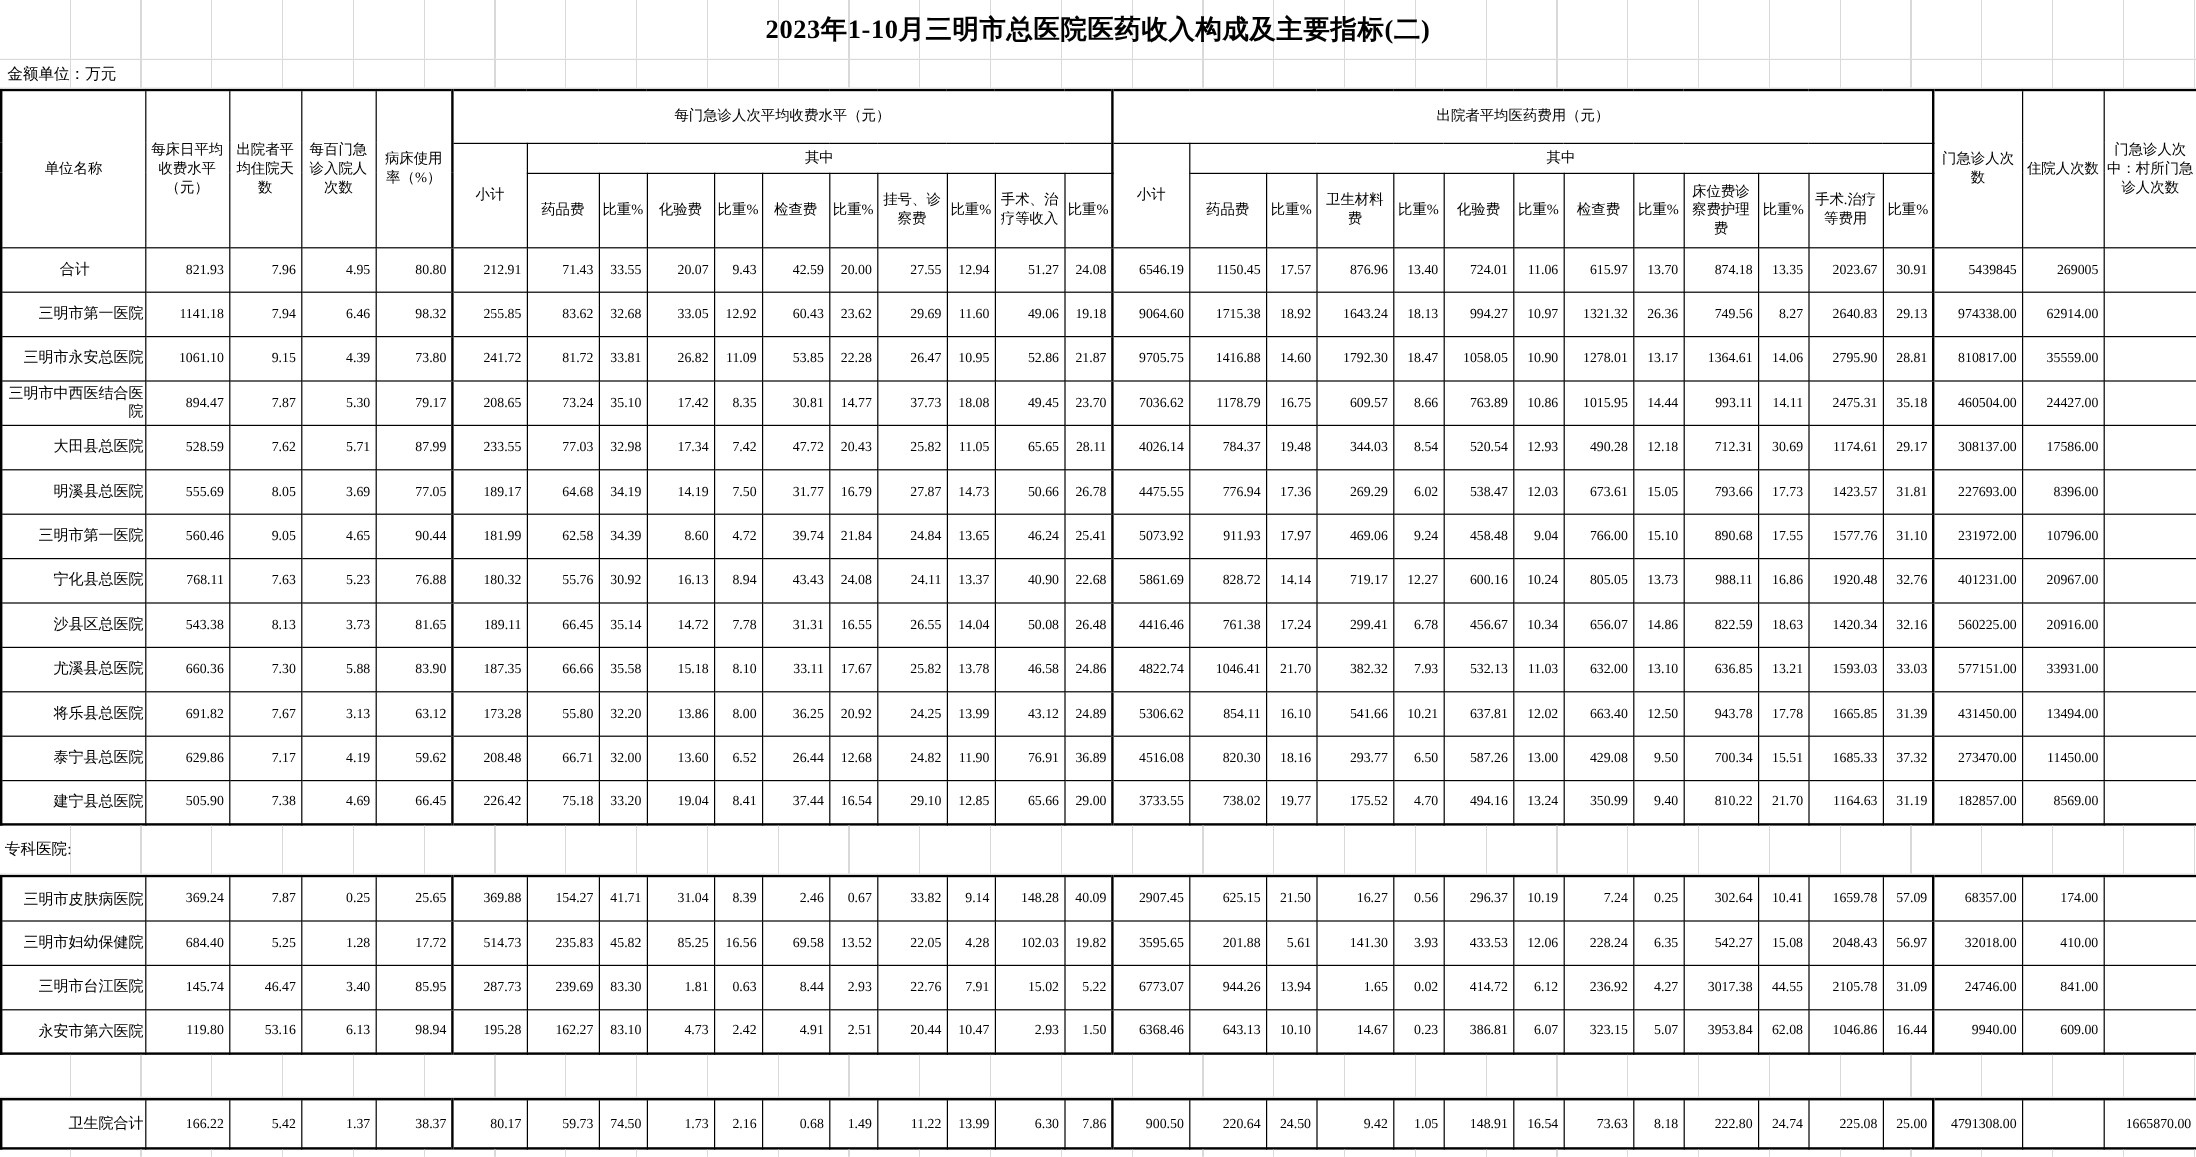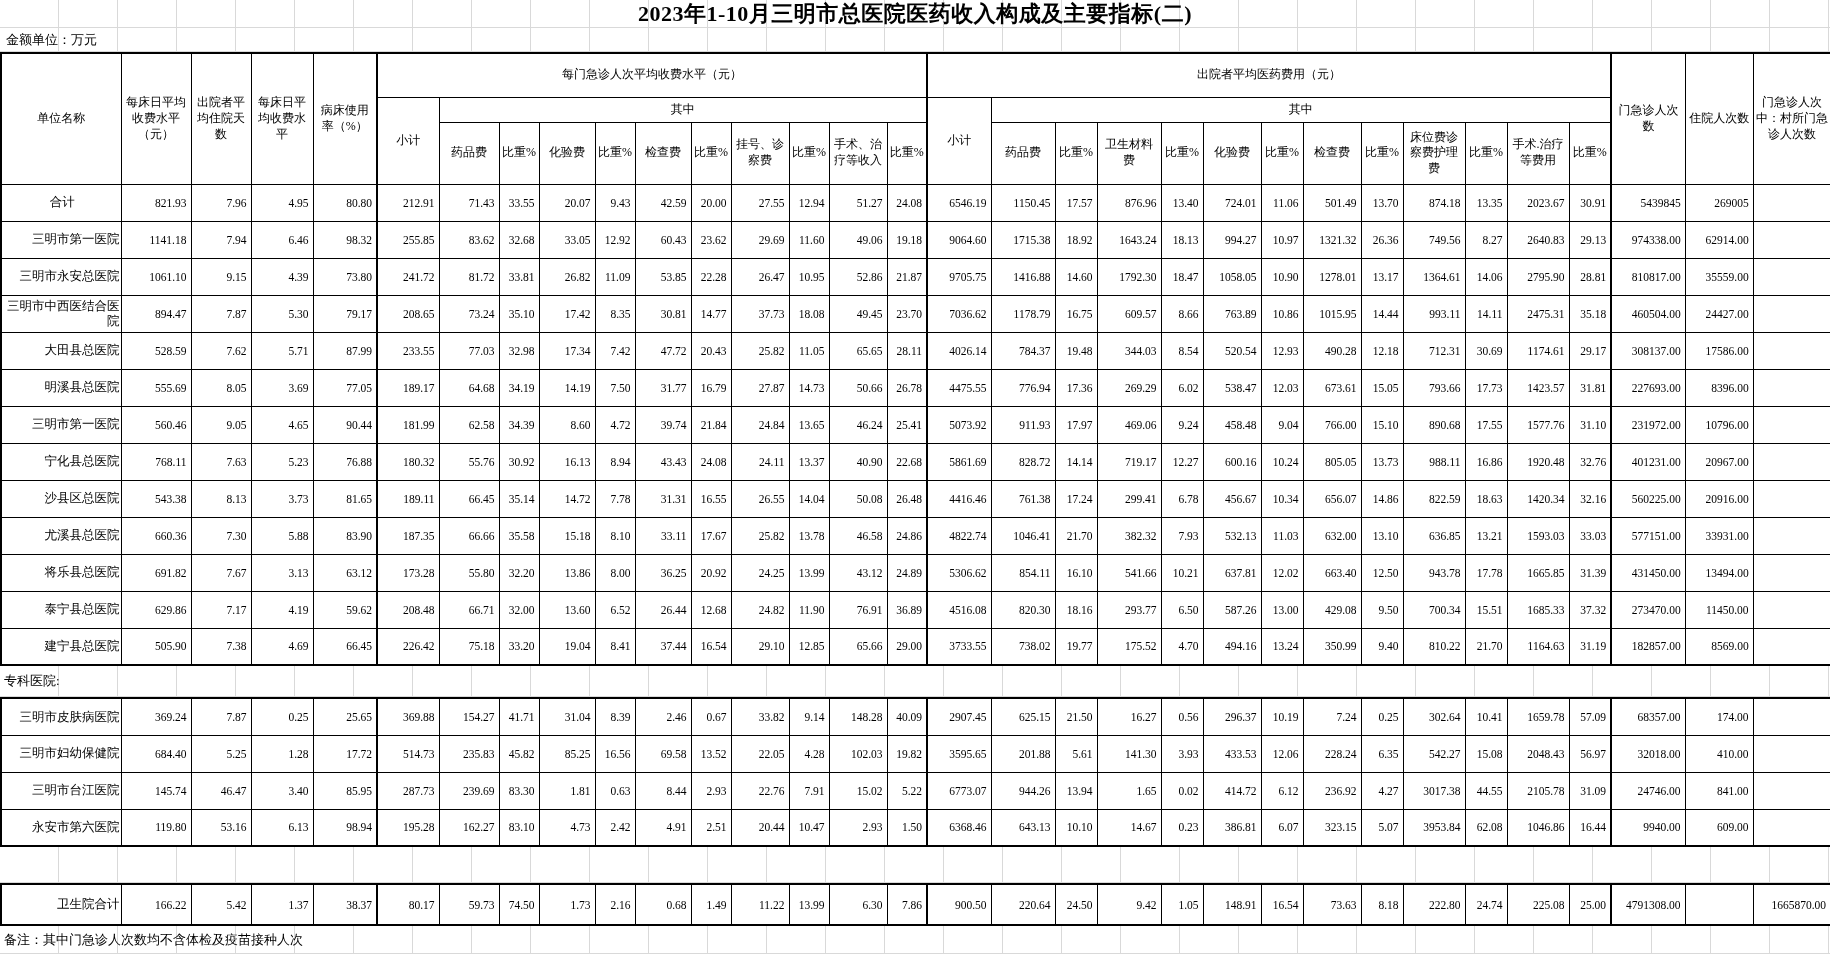--- a/index.html
+++ b/index.html
@@ -7,25 +7,25 @@
   body {
     width:1830px; height:964px; overflow:hidden; background:#ffffff;
     font-family:"Liberation Serif", serif; color:#000;
   }
   
   .filler {
     width:1830px; position:relative;
     background-image: repeating-linear-gradient(to right, transparent 0, transparent 58px, #d9d9d9 58px, #d9d9d9 59px);
     border-bottom:1px solid #d9d9d9;
   }
-  .title-row { height:28px; display:flex; align-items:center; justify-content:center; }
+  .title-row { height:50px; display:flex; align-items:center; justify-content:center; }
   .title-text { font-size:22px; font-weight:bold; letter-spacing:0.5px; }
   .unit-row { height:24px; display:flex; align-items:center; }
   .unit-text { font-size:13px; padding-left:6px; }
-  .section-row { height:31px; display:flex; align-items:center; }
+  .section-row { height:41px; display:flex; align-items:center; }
   .section-text { font-size:13px; padding-left:4px; }
   .empty-band { height:36px; }
   .remark-row { height:28px; display:flex; align-items:center; }
   .remark-text { font-size:13px; padding-left:4px; }
 
   table.grid {
     border-collapse:collapse; table-layout:fixed; width:1830px;
     border:2px solid #000;
   }
   table.grid th, table.grid td {
@@ -87,21 +87,21 @@
       <col style="width: 42px;">
       <col style="width: 74px;">
       <col style="width: 68px;">
       <col style="width: 78px;">
     </colgroup>
   <thead>
     <tr class="h1">
       <th rowspan="3">单位名称</th>
       <th rowspan="3">每床日平均收费水平（元）</th>
       <th rowspan="3">出院者平均住院天数</th>
-      <th rowspan="3">每床日平均收费水平</th>
+      <th rowspan="3">每百门急诊入院人次数</th>
       <th rowspan="3">病床使用率（%）</th>
       <th colspan="11" class="gs">每门急诊人次平均收费水平（元）</th>
       <th colspan="13" class="gs">出院者平均医药费用（元）</th>
       <th rowspan="3" class="gs">门急诊人次数</th>
       <th rowspan="3">住院人次数</th>
       <th rowspan="3">门急诊人次中：村所门急诊人次数</th>
     </tr>
     <tr class="h2">
       <th rowspan="2" class="gs">小计</th>
       <th colspan="10">其中</th>
@@ -151,21 +151,21 @@
         <td class="num">12.94</td>
         <td class="num">51.27</td>
         <td class="num">24.08</td>
         <td class="num gs">6546.19</td>
         <td class="num">1150.45</td>
         <td class="num">17.57</td>
         <td class="num">876.96</td>
         <td class="num">13.40</td>
         <td class="num">724.01</td>
         <td class="num">11.06</td>
-        <td class="num">501.49</td>
+        <td class="num">615.97</td>
         <td class="num">13.70</td>
         <td class="num">874.18</td>
         <td class="num">13.35</td>
         <td class="num">2023.67</td>
         <td class="num">30.91</td>
         <td class="num gs">5439845</td>
         <td class="num">269005</td>
         <td class="num"></td>
       </tr>
       <tr>

